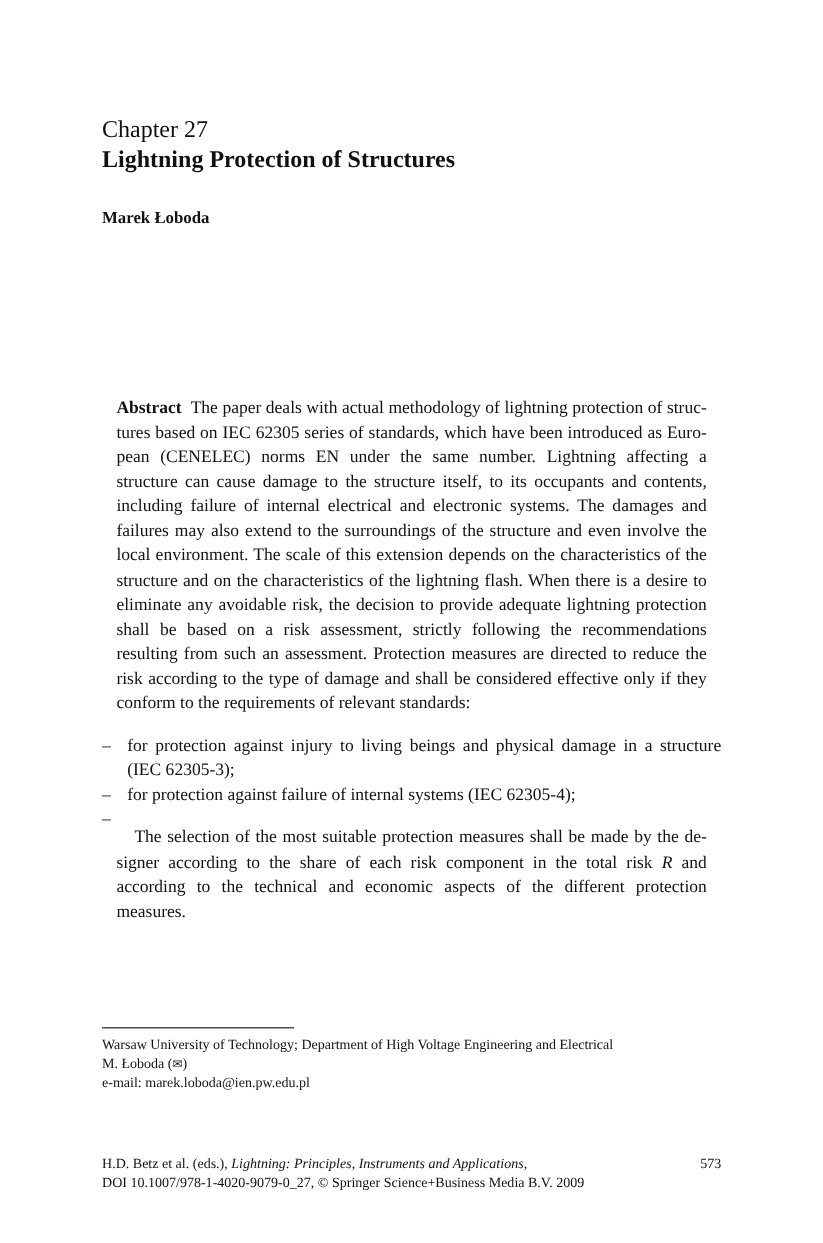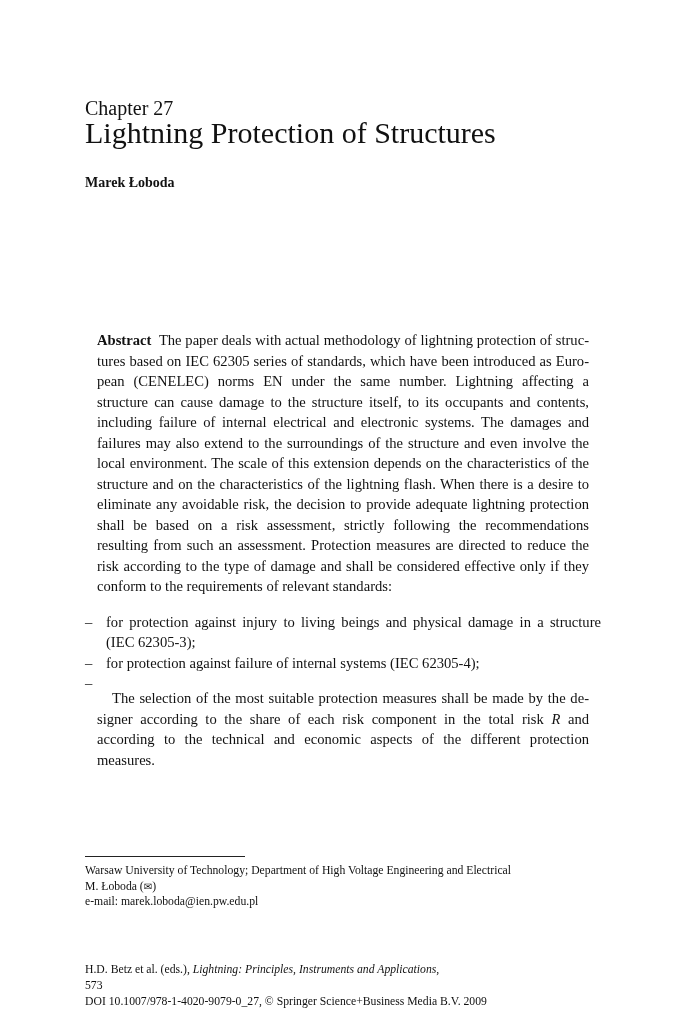--- a/index.html
+++ b/index.html
@@ -7,21 +7,21 @@
     width: 686px; height: 1036px; position: relative; overflow: hidden;
     font-family: "Liberation Serif", "DejaVu Serif", serif; color: #111;
   }
   .page { position: absolute; left: 85px; top: 0; width: 516px; }
   .chapter-label {
     position: absolute; top: 97px; left: 0;
     font-weight: normal; font-size: 20px; line-height: 22px;
   }
   .chapter-title {
     position: absolute; top: 118px; left: 0; white-space: nowrap;
-    font-weight: normal; font-size: 30px; line-height: 30px;
+    font-weight: bold; font-size: 20px; line-height: 30px;
   }
   .author {
     position: absolute; top: 174px; left: 0;
     font-weight: bold; font-size: 14px; line-height: 18px; text-align: right;
   }
   .abstract {
     position: absolute; top: 318px; left: 0; width: 516px;
     font-size: 14.6px; line-height: 20.5px; text-align: justify;
     hyphens: manual;
   }
@@ -38,21 +38,21 @@
   }
   .footnote {
     position: absolute; top: 863px; left: 0; width: 516px;
     font-size: 11.7px; line-height: 15.5px;
   }
   .footnote div { white-space: nowrap; }
   .footer {
     position: absolute; top: 962px; left: 0; width: 516px;
     font-size: 11.7px; line-height: 16px;
   }
-  .footer .row { display: flex; justify-content: space-between; white-space: nowrap; flex-direction: column; }
+  .footer .row { display: flex; justify-content: space-between; white-space: nowrap; }
   .footer .italic { font-style: italic; }
   .envelope { font-size: 10px; }
 </style>
 </head>
 <body>
 
 <div class="page">
   <div class="chapter-label">Chapter 27</div>
   <div class="chapter-title">Lightning Protection of Structures</div>
   <div class="author">Marek Łoboda</div>

